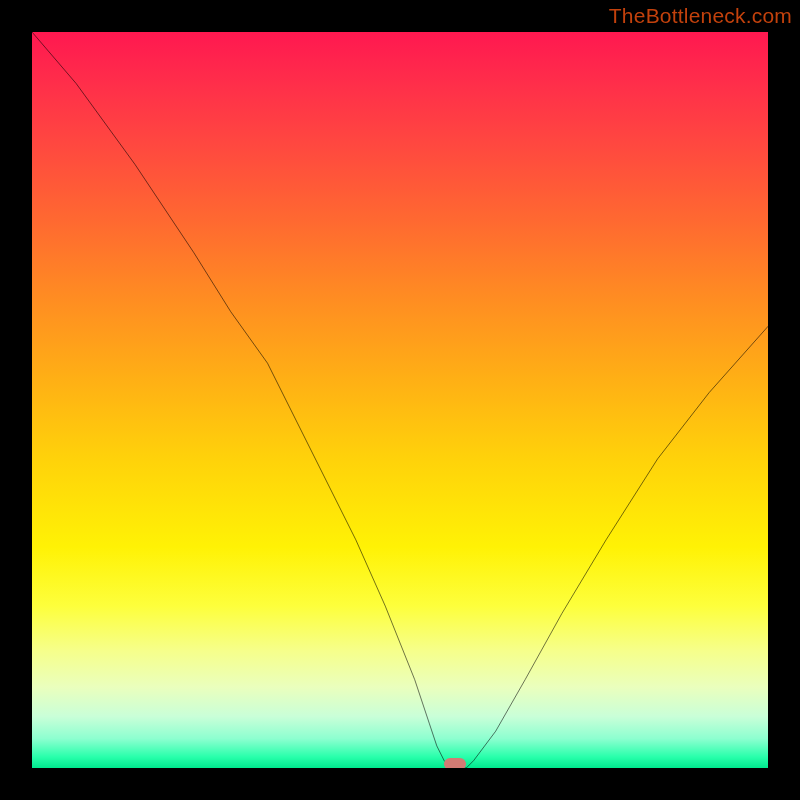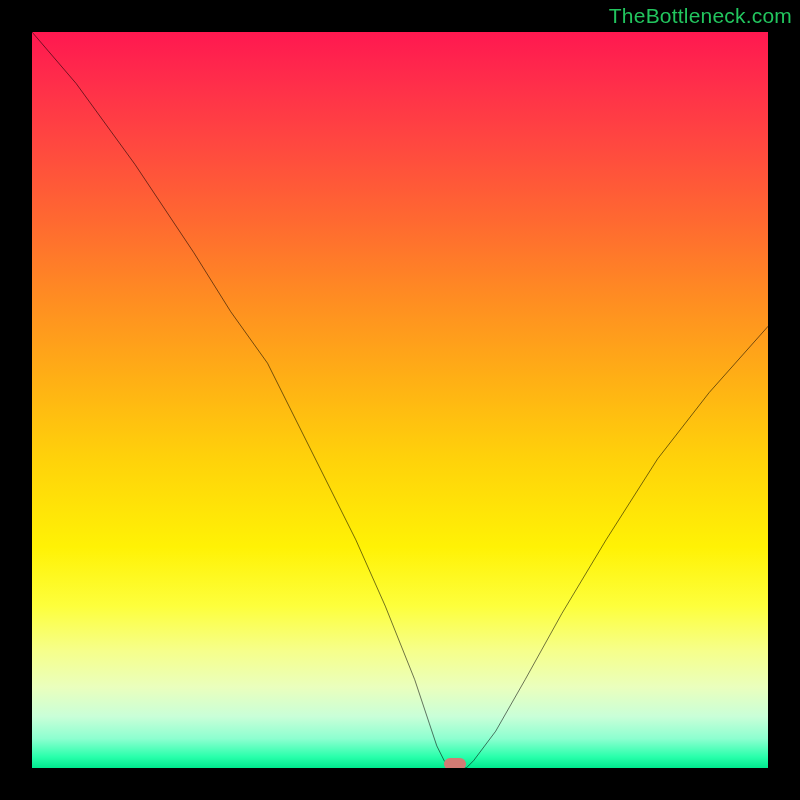--- a/index.html
+++ b/index.html
@@ -56,21 +56,21 @@
     width: 22px;
     height: 12px;
     border-radius: 6px;
     background: #d37b74;
     transform: translate(-50%, -50%);
   }
   .watermark {
     position: absolute;
     top: 4px;
     right: 8px;
-    color: #22c55e;
+    color: #c2410c;
     font-size: 21px;
     font-weight: 500;
     letter-spacing: 0.2px;
     user-select: none;
   }
 </style>
 </head>
 <body>
 
 <div class="frame">

